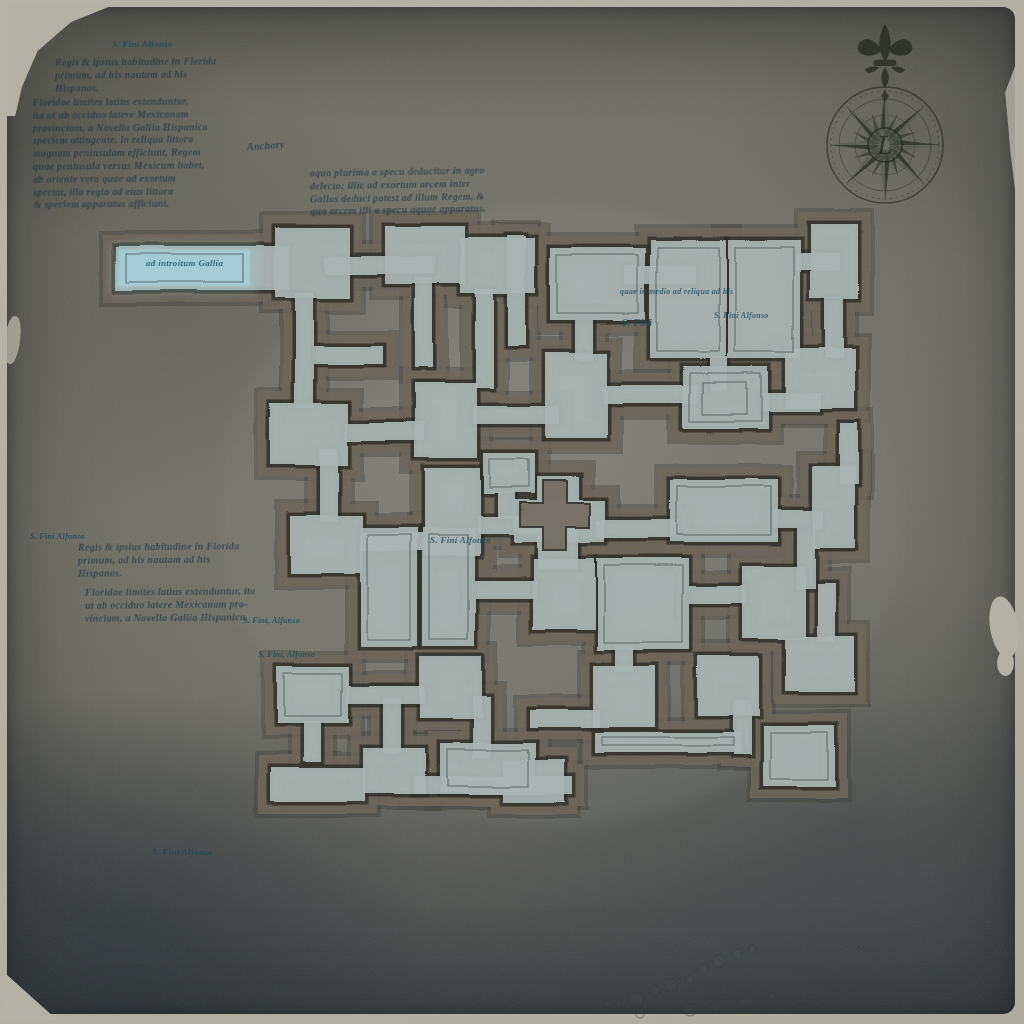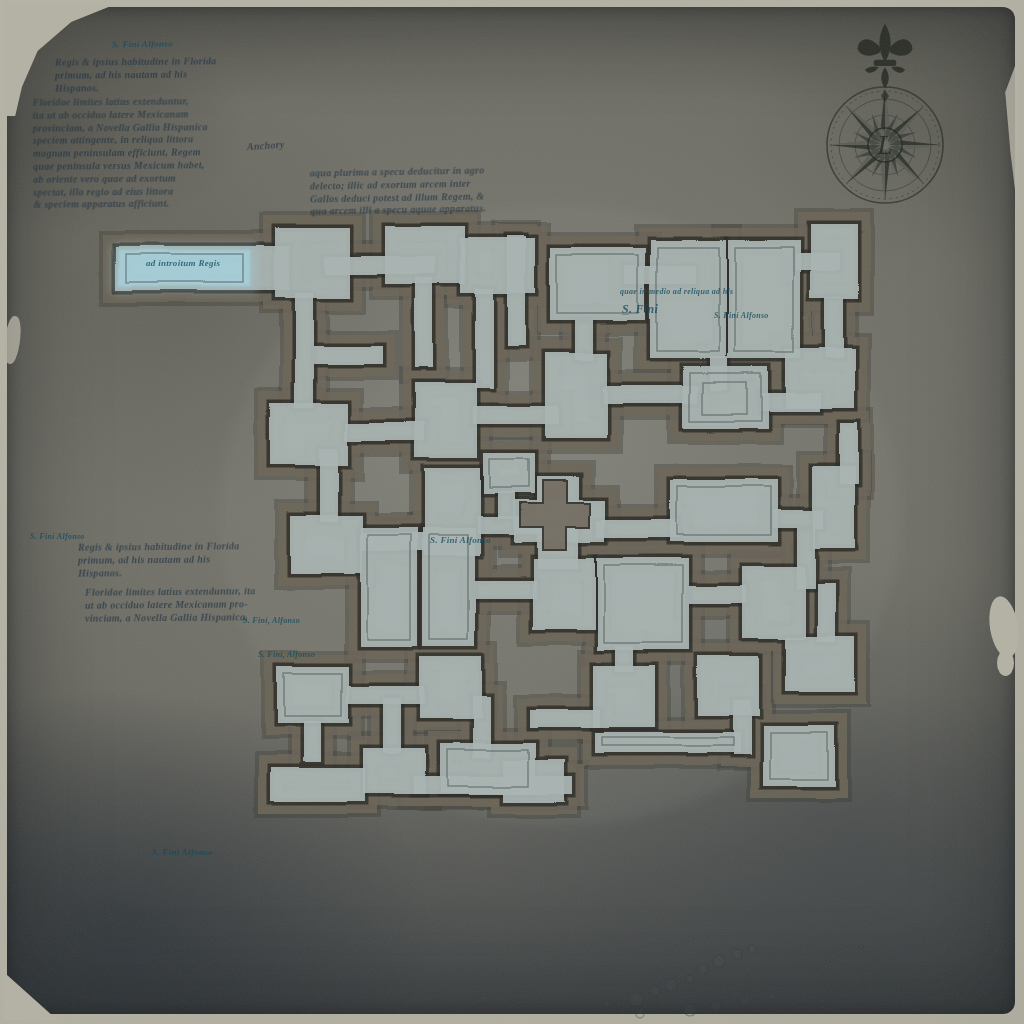--- a/index.html
+++ b/index.html
@@ -544,22 +544,22 @@
     </div>
     <div class="annotation teal" style="left: 152px; top: 847px; font-size: 9px; transform: rotate(0deg);">
       <div>S. Fini Alfonso</div>
     </div>
     <div class="annotation teal" style="left: 430px; top: 535px; font-size: 9px; transform: rotate(0deg);">
       <div>S. Fini Alfonso</div>
     </div>
     <div class="annotation teal" style="left: 620px; top: 287px; font-size: 8px; transform: rotate(0deg);">
       <div>quae in medio ad reliqua ad his</div>
     </div>
-    <div class="annotation teal" style="left: 622px; top: 302px; font-size: 12px; transform: rotate(0deg);">
+    <div class="annotation teal" style="left: 622px; top: 317px; font-size: 10px; transform: rotate(0deg);">
       <div>S. Fini</div>
     </div>
     <div class="annotation teal" style="left: 714px; top: 311px; font-size: 8px; transform: rotate(0deg);">
       <div>S. Fini Alfonso</div>
     </div>
     <div class="annotation teal" style="left: 146px; top: 258px; font-size: 9px; transform: rotate(0deg);">
-      <div>ad introitum Regis</div>
+      <div>ad introitum Gallia</div>
     </div>
   </div>
 
 </body></html>

